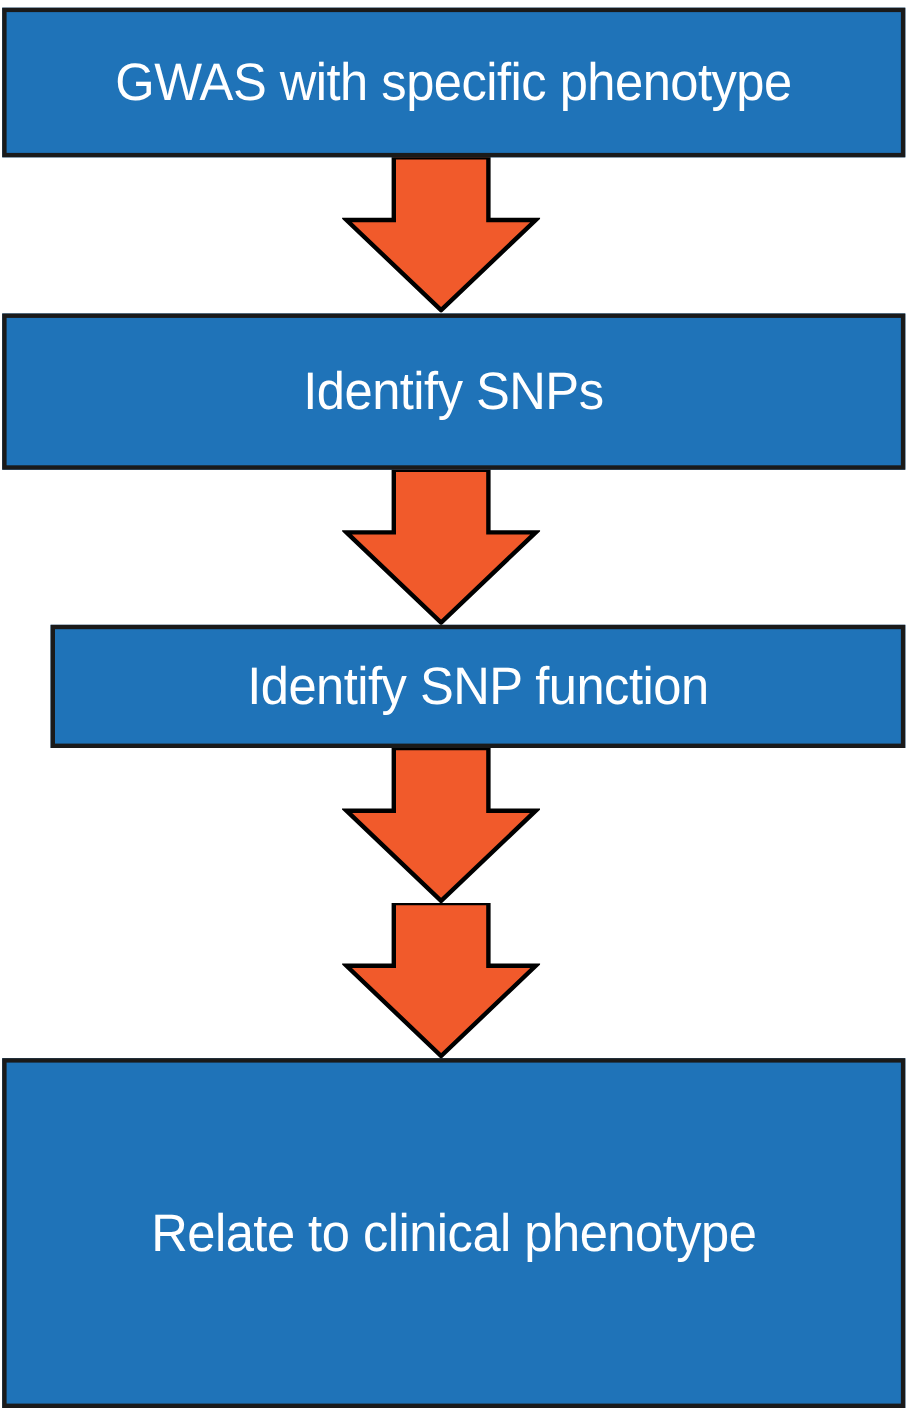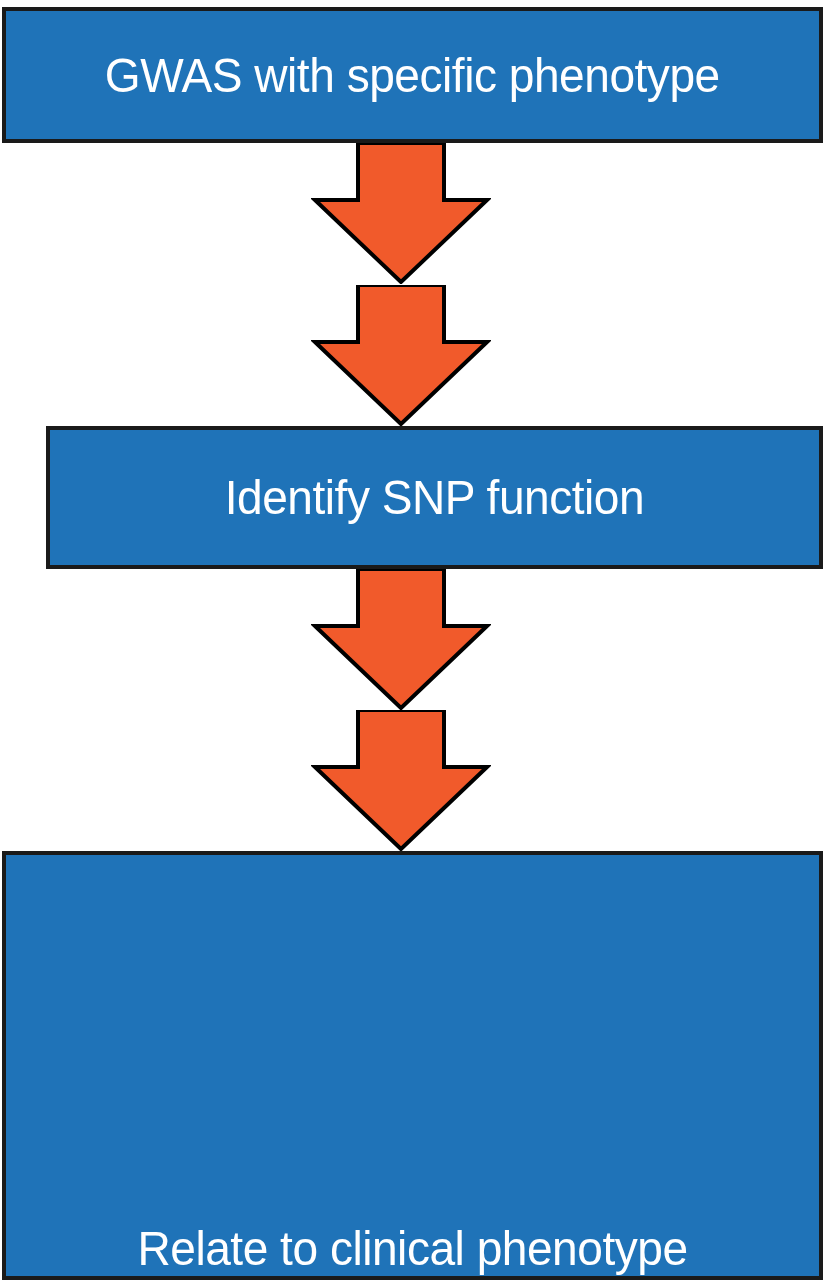--- a/index.html
+++ b/index.html
@@ -30,22 +30,22 @@
   }
   .step .label {
     color: var(--text, #ffffff);
     font-size: 48px;
     letter-spacing: -0.5px;
     white-space: nowrap;
     transform: scaleX(0.96);
   }
   .h136 { height: 136px; }
   .h142 { height: 142px; }
-  .h143 { height: 143px; margin-left: 46px; }
-  .h144 { height: 144px; flex: 1 0 auto; align-items: flex-end; }
+  .h143 { height: 112px; margin-left: 46px; }
+  .h144 { height: 144px; flex: 1 0 auto; }
   .gap {
     display: flex;
     justify-content: center;
     align-items: flex-start;
   }
   .g142 { height: 142px; }
   .g141 { height: 141px; }
   .gap svg {
     display: block;
     transform: translateX(-12px);
@@ -65,20 +65,23 @@
   <div class="step h136">
     <span class="label">GWAS with specific phenotype</span>
   </div>
 
   <div class="gap g142">
     <svg width="180" height="141" viewBox="0 0 180 141">
       <polygon points="47,0 133,0 133,57 176,57 90,139 4,57 47,57"></polygon>
     </svg>
   </div>
 
+  <div class="step h142">
+    <span class="label">Identify SNPs</span>
+  </div>
 
   <div class="gap g141">
     <svg width="180" height="141" viewBox="0 0 180 141">
       <polygon points="47,0 133,0 133,57 176,57 90,139 4,57 47,57"></polygon>
     </svg>
   </div>
 
   <div class="step h143">
     <span class="label">Identify SNP function</span>
   </div>

